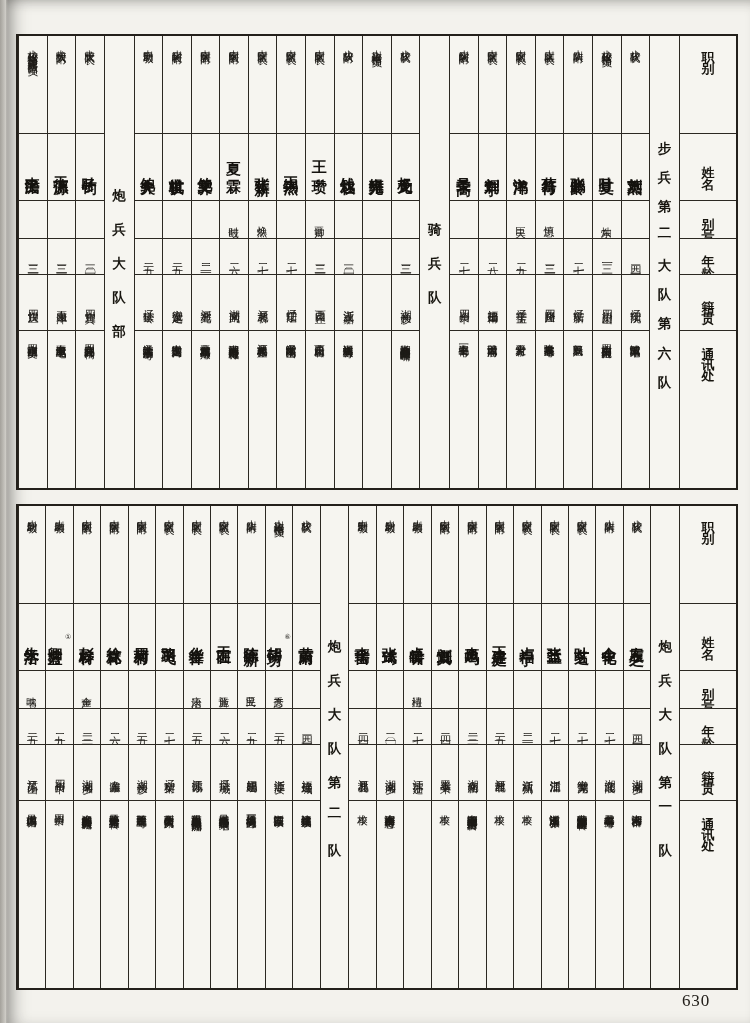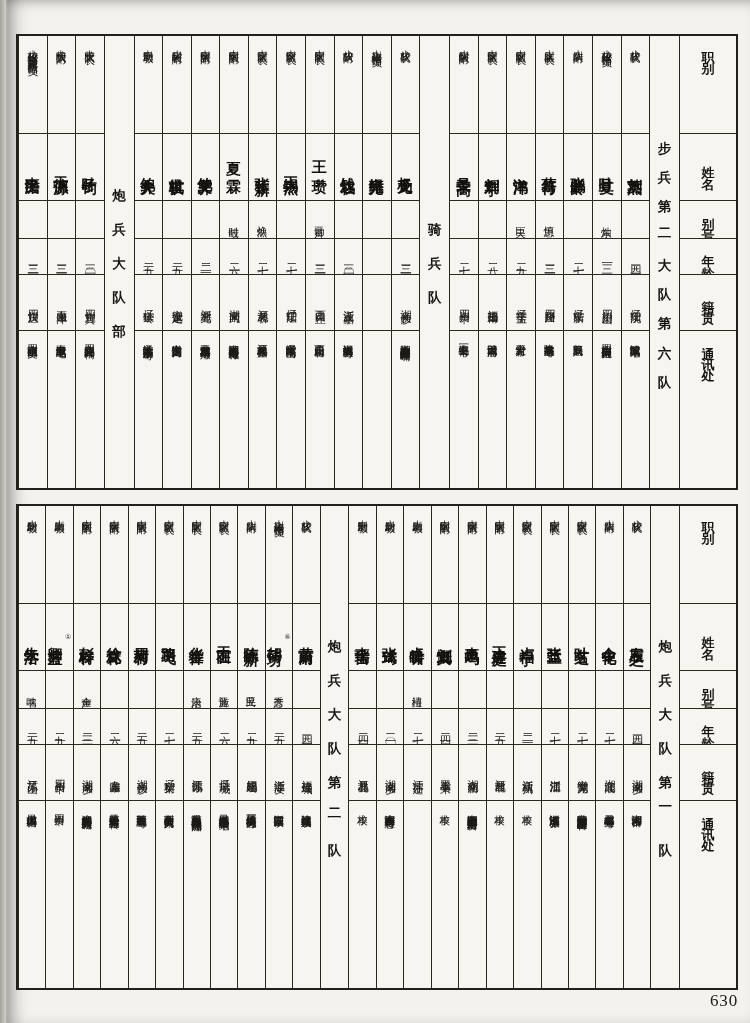--- a/index.html
+++ b/index.html
@@ -44,21 +44,21 @@
   .t-name.spread{letter-spacing:1.2em;}
   .t-alias{font-size:10.5px;line-height:12px;letter-spacing:.1em;}
   .t-age{font-size:11.5px;line-height:13px;letter-spacing:.15em;}
   .t-native{font-size:11px;line-height:13px;letter-spacing:.08em;}
   .t-addr{font-size:10.5px;line-height:12.5px;letter-spacing:.04em;}
   .t-section{font-size:13.5px;line-height:15px;font-weight:600;color:#17150f;}
   .hl{font-size:13px;line-height:15px;font-weight:700;letter-spacing:.85em;color:#17150f;}
   .mark{font-size:7px;display:inline;}
   .mark:empty{display:none;}
   .page-no{
-    position:absolute;right:12px;bottom:12px;
+    position:absolute;right:40px;bottom:12px;
     font-family:"Liberation Serif", serif;font-size:17px;color:#23201b;letter-spacing:.05em;
   }
   .scan-smudge{position:absolute;left:0;top:0;width:8px;height:100%;background:linear-gradient(90deg,#8d8a83,#c8c6c0 70%,transparent);opacity:.7;}
 </style>
 </head>
 <body>
 
 <div class="paper"></div>
 <div class="scan-smudge"></div>
 

